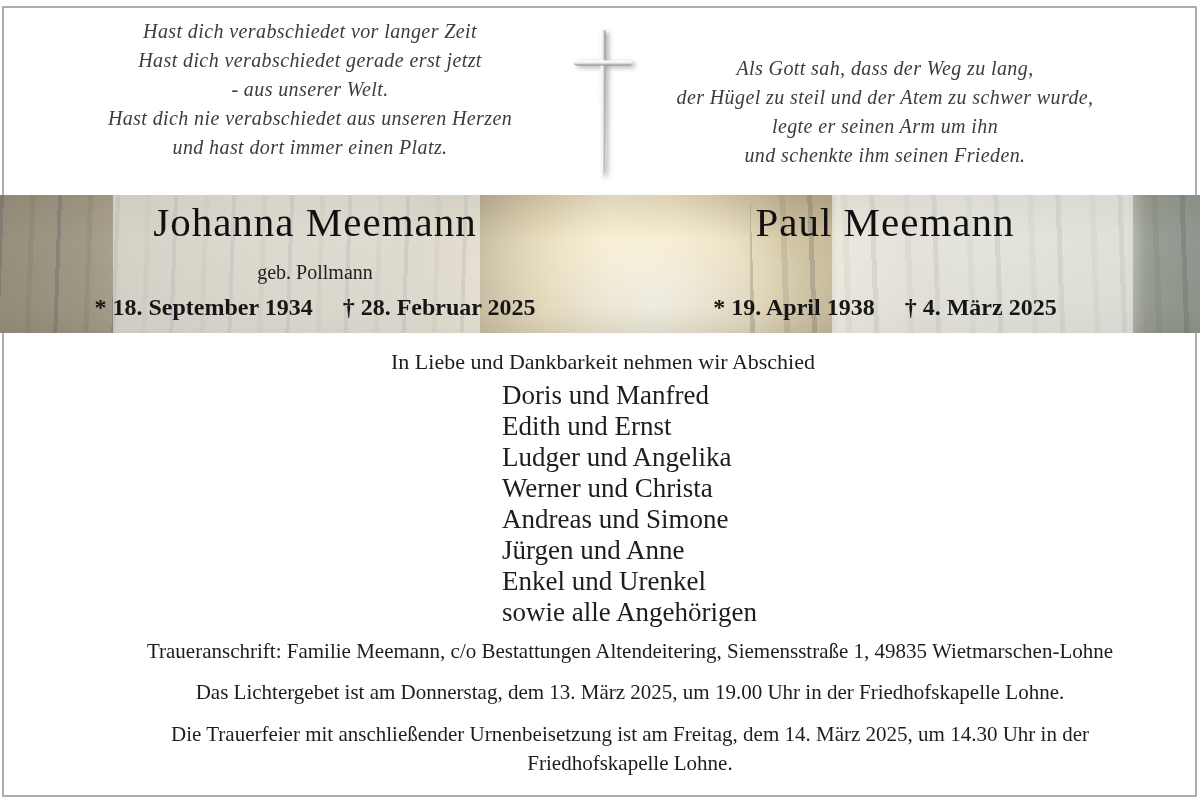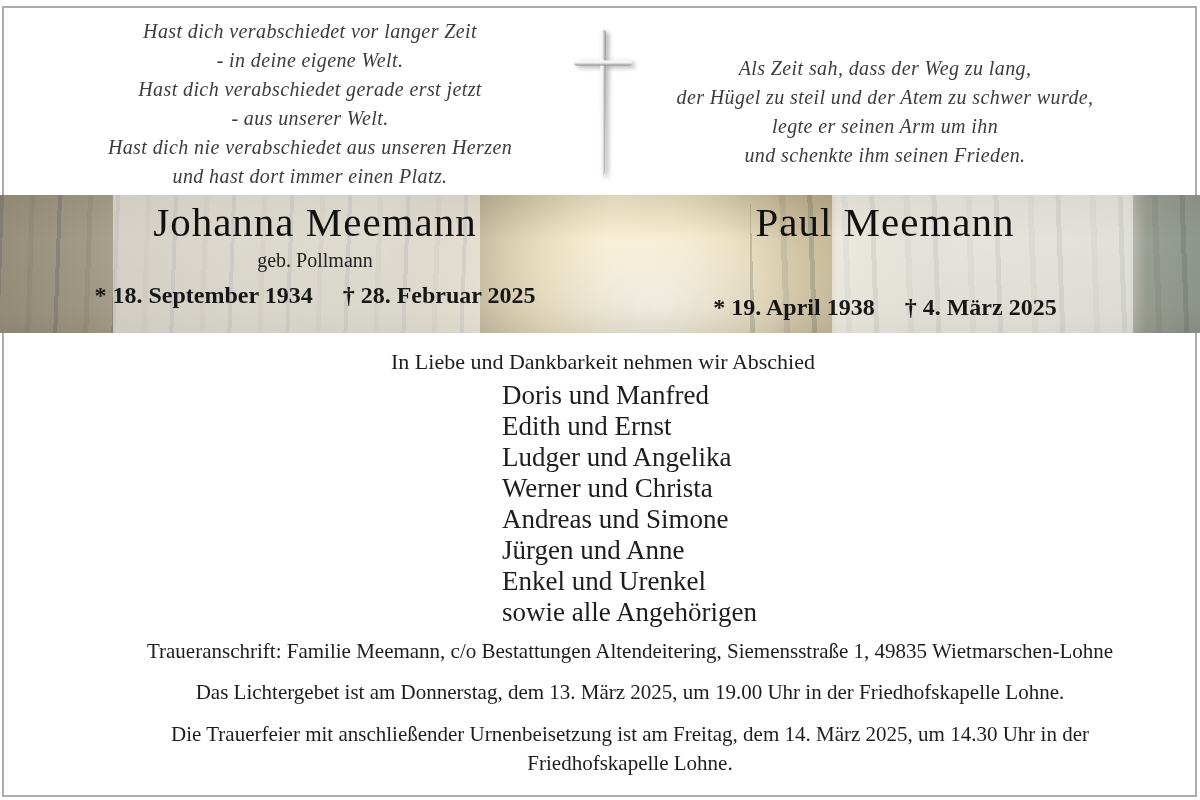--- a/index.html
+++ b/index.html
@@ -49,21 +49,21 @@
       rgba(255,255,255,0) 32%, rgba(120,115,95,0.12) 82%, rgba(100,95,80,0.2) 100%);}
   .overlay-a{left:113px;width:367px;background:rgba(255,255,255,0.5);}
   .overlay-b{left:832px;width:301px;background:rgba(255,255,255,0.5);}
 
   
   .person{position:absolute;top:195px;height:138px;text-align:center;color:#151515;}
   .person-johanna{left:85px;width:460px;}
   .person-paul{left:655px;width:460px;text-align:center;}
   .person-name{margin:5px 0 0 0;font-weight:normal;font-size:41px;line-height:44px;
                letter-spacing:1px;color:#111;}
-  .maiden{margin-top:4px;font-size:20px;line-height:24px;color:#222;}
+  .maiden{margin-top:16px;font-size:20px;line-height:24px;color:#222;}
   .maiden-spacer{height:40px;}
   .person-dates{margin-top:11px;font-weight:bold;font-size:24px;line-height:24px;color:#161616;}
   .birth{margin-right:30px;}
 
   
   .intro{position:absolute;left:3px;top:349px;width:1200px;text-align:center;
          font-size:22px;line-height:26px;color:#1d1d1d;}
   .mourners{position:absolute;left:502px;top:380px;
             font-size:27px;line-height:31px;color:#1d1d1d;}
 
@@ -76,21 +76,20 @@
 </style>
 </head>
 <body>
 
 <div class="page">
 
   <div class="frame"></div>
 
   <div class="poem poem-left">
     <div>Hast dich verabschiedet vor langer Zeit</div>
-    <div>- in deine eigene Welt.</div>
     <div>Hast dich verabschiedet gerade erst jetzt</div>
     <div>- aus unserer Welt.</div>
     <div>Hast dich nie verabschiedet aus unseren Herzen</div>
     <div>und hast dort immer einen Platz.</div>
   </div>
 
   <svg class="cross" viewBox="0 0 62 146" xmlns="http://www.w3.org/2000/svg">
     <defs>
       <linearGradient id="gv" x1="0" y1="0" x2="1" y2="0">
         <stop offset="0" stop-color="#ffffff"></stop>
@@ -102,21 +101,21 @@
         <stop offset="0.5" stop-color="#ececec"></stop>
         <stop offset="1" stop-color="#8d8d8d"></stop>
       </linearGradient>
     </defs>
     <path d="M31 0 C33.2 0 33.8 1.2 33.8 3.2 L32.9 139 C32.8 143.5 31.6 146 31 146
              C30.4 146 29.3 143.5 29.4 139 L28.2 3.2 C28.2 1.2 28.8 0 31 0 Z" fill="url(#gv)"></path>
     <rect x="2" y="30.5" width="58" height="5" rx="2.5" fill="url(#gh)"></rect>
   </svg>
 
   <div class="poem poem-right">
-    <div>Als Zeit sah, dass der Weg zu lang,</div>
+    <div>Als Gott sah, dass der Weg zu lang,</div>
     <div>der Hügel zu steil und der Atem zu schwer wurde,</div>
     <div>legte er seinen Arm um ihn</div>
     <div>und schenkte ihm seinen Frieden.</div>
   </div>
 
   <div class="photo-band">
     <div class="band-layer trees-left"></div>
     <div class="band-layer trees-right"></div>
     <div class="band-layer band-shade"></div>
     <div class="band-layer overlay-a"></div>

